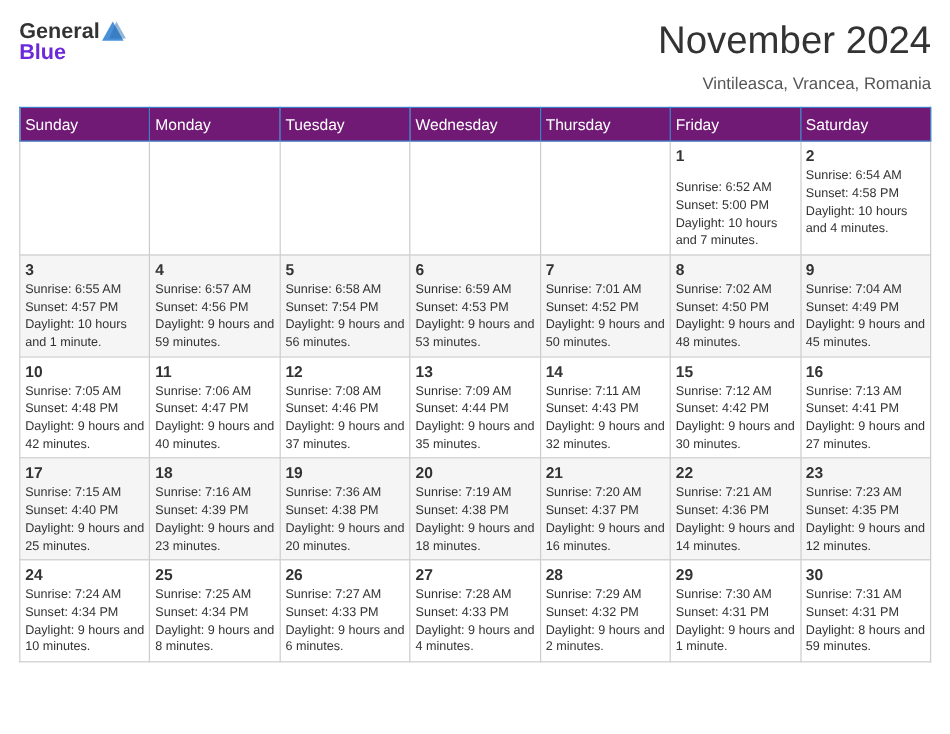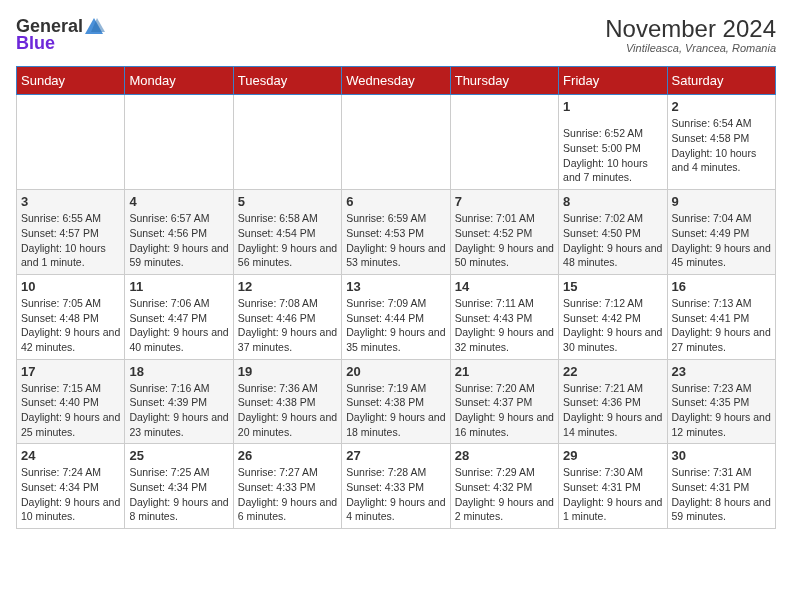--- a/index.html
+++ b/index.html
@@ -34,38 +34,37 @@
       line-height: 1.1;
     }
     .logo-icon {
       width: 22px;
       height: 22px;
     }
     .title-area {
       text-align: right;
     }
     .month-title {
-      font-size: 24px;
+      font-size: 32px;
       font-weight: 300;
       color: #333;
       line-height: 1.1;
     }
     .location-subtitle {
-      font-size: 11px;
+      font-size: 14px;
       color: #555;
-      margin-top: 0;
-      font-style: italic;
+      margin-top: 10px;
     }
     .calendar-table {
       width: 100%;
       border-collapse: collapse;
       font-size: 11px;
     }
     .calendar-table th {
-      background-color: #b91c1c;
+      background-color: #701a75;
       color: #fff;
       padding: 6px 4px;
       text-align: left;
       font-size: 13px;
       font-weight: normal;
       border: 1px solid #3a80c9;
       margin-left: 40px;
     }
     .calendar-table td {
       border: 1px solid #ccc;
@@ -157,21 +156,21 @@
         </td>
         <td>
           <span class="day-number">4</span>
           <div class="day-info" style="white-space: pre-line;">Sunrise: 6:57 AM
 Sunset: 4:56 PM
 Daylight: 9 hours and 59 minutes.</div>
         </td>
         <td>
           <span class="day-number">5</span>
           <div class="day-info" style="white-space: pre-line;">Sunrise: 6:58 AM
-Sunset: 4:54 PM
+Sunset: 7:54 PM
 Daylight: 9 hours and 56 minutes.</div>
         </td>
         <td>
           <span class="day-number">6</span>
           <div class="day-info" style="white-space: pre-line;">Sunrise: 6:59 AM
 Sunset: 4:53 PM
 Daylight: 9 hours and 53 minutes.</div>
         </td>
         <td>
           <span class="day-number">7</span>

